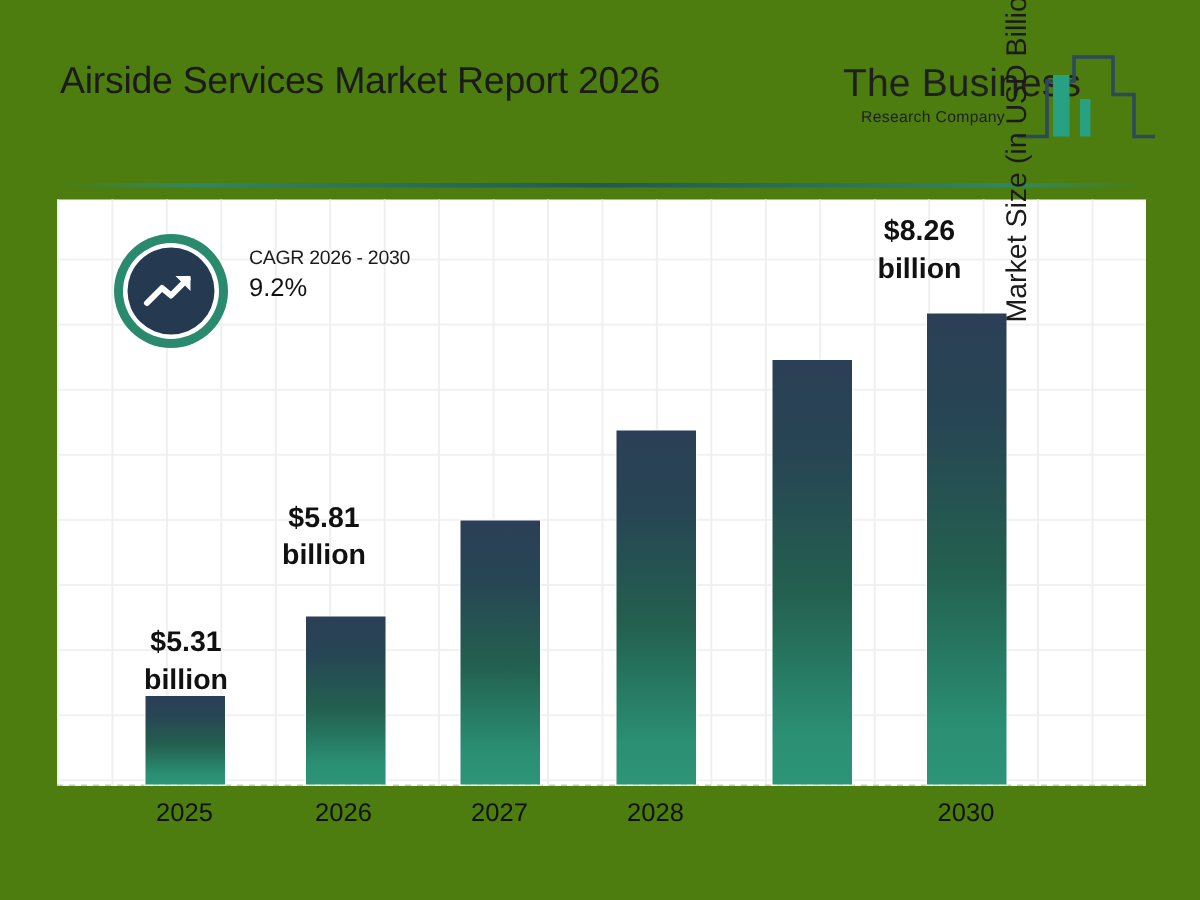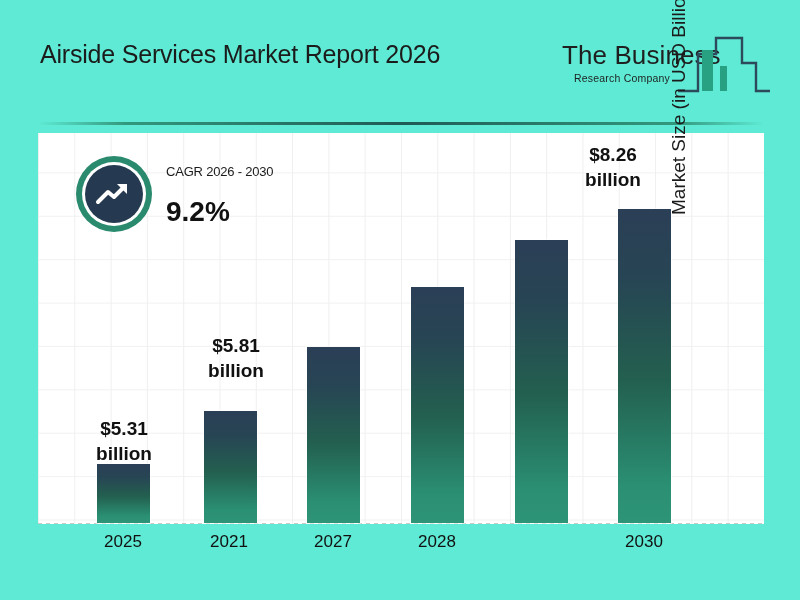--- a/index.html
+++ b/index.html
@@ -4,21 +4,21 @@
 <style>
   html, body {
     margin: 0;
     padding: 0;
     background: #ffffff;
   }
   #page {
     position: relative;
     width: 800px;
     height: 600px;
-    background: #5eead4;
+    background: #4d7c0f;
     overflow: hidden;
     font-family: "Liberation Sans", sans-serif;
   }
 
   
   #report-title {
     position: absolute;
     left: 40px;
     top: 40px;
     font-size: 25px;
@@ -114,21 +114,21 @@
   .bar-value {
     position: absolute;
     width: 120px;
     text-align: center;
     font-size: 19px;
     font-weight: bold;
     color: #111111;
     line-height: 1.33;
   }
   #value-2025 { left: 64px;  top: 416px; }
-  #value-2026 { left: 176px; top: 333px; }
+  #value-2026 { left: 156px; top: 333px; }
   #value-2030 { left: 553px; top: 142px; }
   .bar-value .val-amount { display: block; }
   .bar-value .val-unit { display: block; }
 
   
   .x-tick {
     position: absolute;
     top: 532px;
     width: 110px;
     text-align: center;
@@ -202,23 +202,23 @@
     top: 8px;
   }
   #cagr-label {
     font-size: 13px;
     font-weight: 400;
     color: #1b1b1b;
     white-space: nowrap;
     letter-spacing: -0.2px;
   }
   #cagr-value {
-    margin-top: 17px;
-    font-size: 28px;
-    font-weight: bold;
+    margin-top: 3px;
+    font-size: 17px;
+    font-weight: normal;
     color: #111111;
   }
 </style>
 </head>
 <body>
 
 <div id="page">
 
   <div id="report-title">Airside Services Market Report 2026</div>
 
@@ -253,21 +253,21 @@
   <div class="bar-value" id="value-2026">
     <span class="val-amount">$5.81</span>
     <span class="val-unit">billion</span>
   </div>
   <div class="bar-value" id="value-2030">
     <span class="val-amount">$8.26</span>
     <span class="val-unit">billion</span>
   </div>
 
   <div class="x-tick" id="xtick-0">2025</div>
-  <div class="x-tick" id="xtick-1">2021</div>
+  <div class="x-tick" id="xtick-1">2026</div>
   <div class="x-tick" id="xtick-2">2027</div>
   <div class="x-tick" id="xtick-3">2028</div>
   <div class="x-tick" id="xtick-5">2030</div>
 
   <div id="y-axis-title">Market Size (in USD Billion)</div>
 
   <div id="cagr-badge">
     <div id="cagr-icon">
       <div class="inner-gap">
         <div class="inner-disc">

